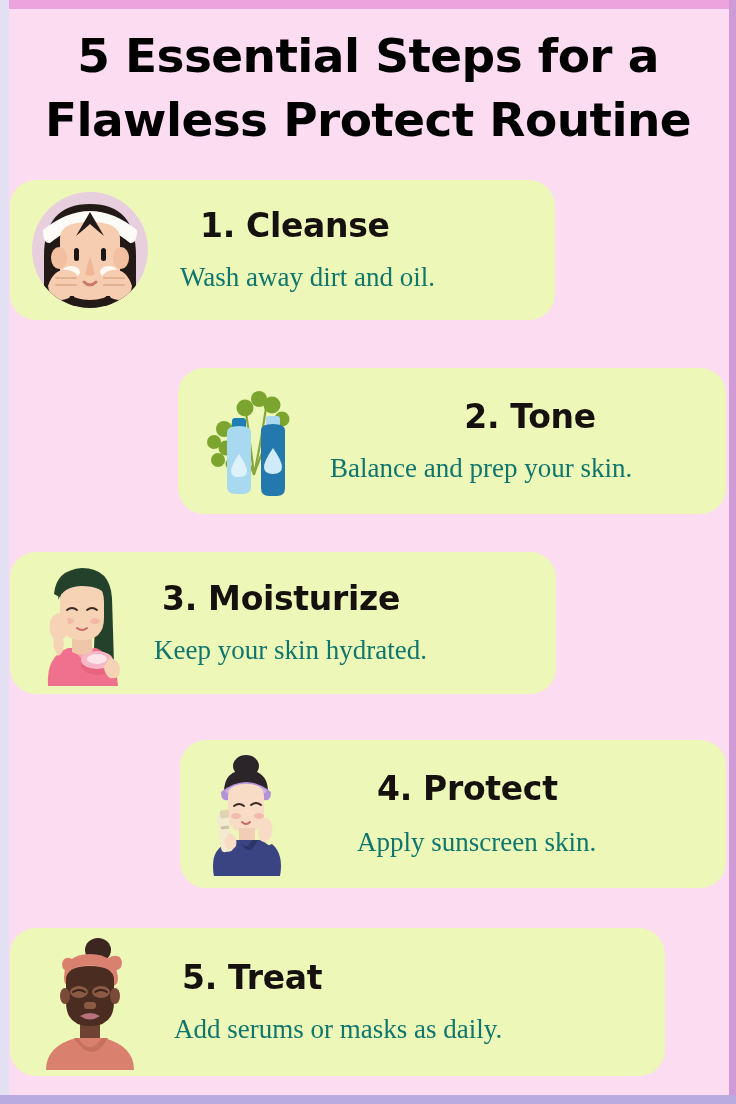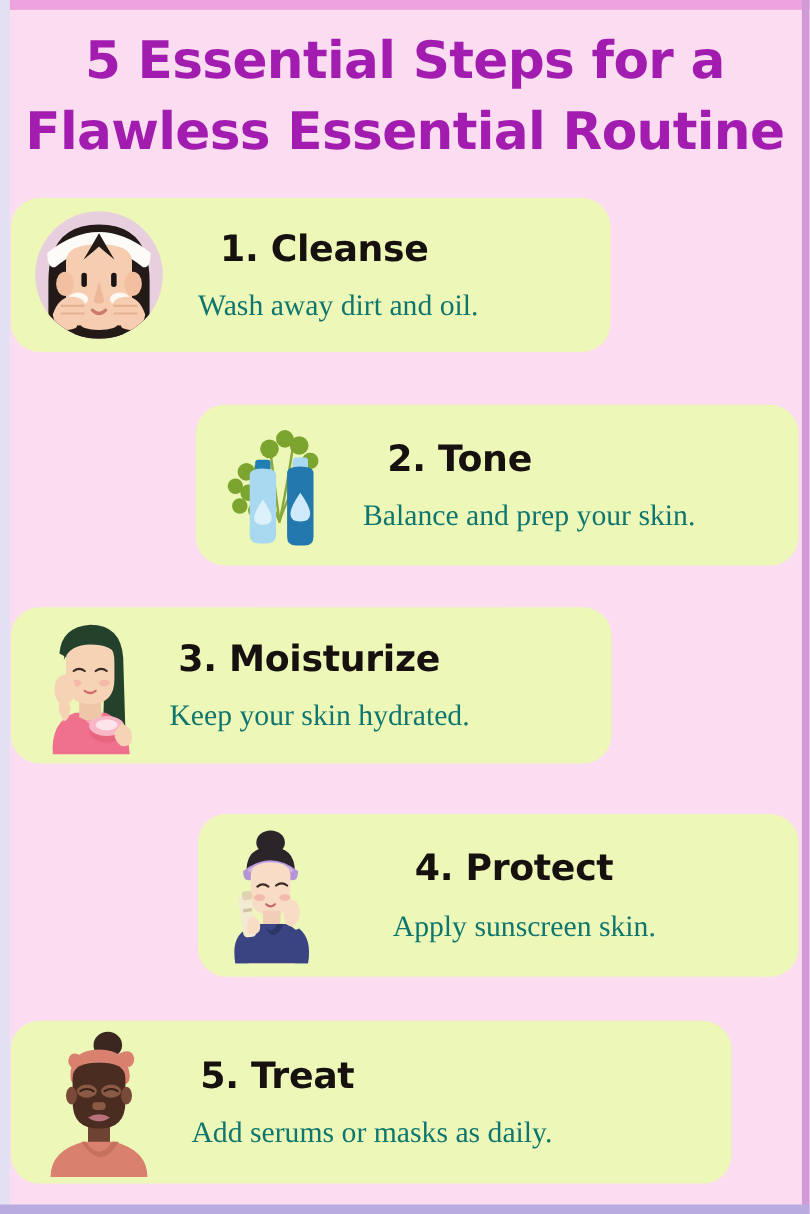--- a/index.html
+++ b/index.html
@@ -41,21 +41,21 @@
     left:12px; top:24px; width:712px;
     text-align:center;
   }
   .title-line {
     display:block;
     font-family:"DejaVu Sans", sans-serif;
     font-weight:bold;
     font-size:47px;
     line-height:64px;
     letter-spacing:-0.6px;
-    color:#a21caf;
+    color:#000000;
   }
 
   
   .card {
     position:absolute;
     background:#ecf7b8;
     border-radius:26px;
     display:flex;
     align-items:center;
   }
@@ -98,21 +98,21 @@
   #card-4 .card-art { width:84px;  height:124px; margin-right:22px; }
   #card-5 .card-art { width:112px; height:136px; margin-right:14px; }
 
   #card-1 .card-text { padding-left:30px; }
   #card-2 .card-text { padding-left:10px; }
   #card-3 .card-text { padding-left:10px; }
   #card-4 .card-text { padding-left:12px; }
   #card-5 .card-text { padding-left:14px; }
 
   #card-1 .step-title { margin-left:20px; }
-  #card-2 .step-title { margin-left:22px; }
+  #card-2 .step-title { margin-left:22px;text-align:center; }
   #card-3 .step-title { margin-left:8px; }
   #card-4 .step-title { margin-left:20px; }
   #card-5 .step-title { margin-left:8px; }
 
   #card-1 .step-desc { margin-top:14px; }
   #card-2 .step-desc { margin-top:14px; }
   #card-3 .step-desc { margin-top:14px; }
   #card-4 .step-desc { margin-top:16px; }
   #card-5 .step-desc { margin-top:14px; }
 
@@ -123,21 +123,21 @@
 
 <div id="infographic">
 
   <div class="edge-top"></div>
   <div class="edge-left"></div>
   <div class="edge-right"></div>
   <div class="edge-bottom"></div>
 
   <div class="title-block">
     <span class="title-line">5 Essential Steps for a</span>
-    <span class="title-line">Flawless Essential Routine</span>
+    <span class="title-line">Flawless Protect Routine</span>
   </div>
 
   <div class="card" id="card-1">
     <div class="card-art">
       <svg viewBox="0 0 120 128" width="120" height="128">
         <defs>
           <clipPath id="c1circ">
               <circle cx="60" cy="64" r="58"></circle>
             </clipPath>
         </defs>

